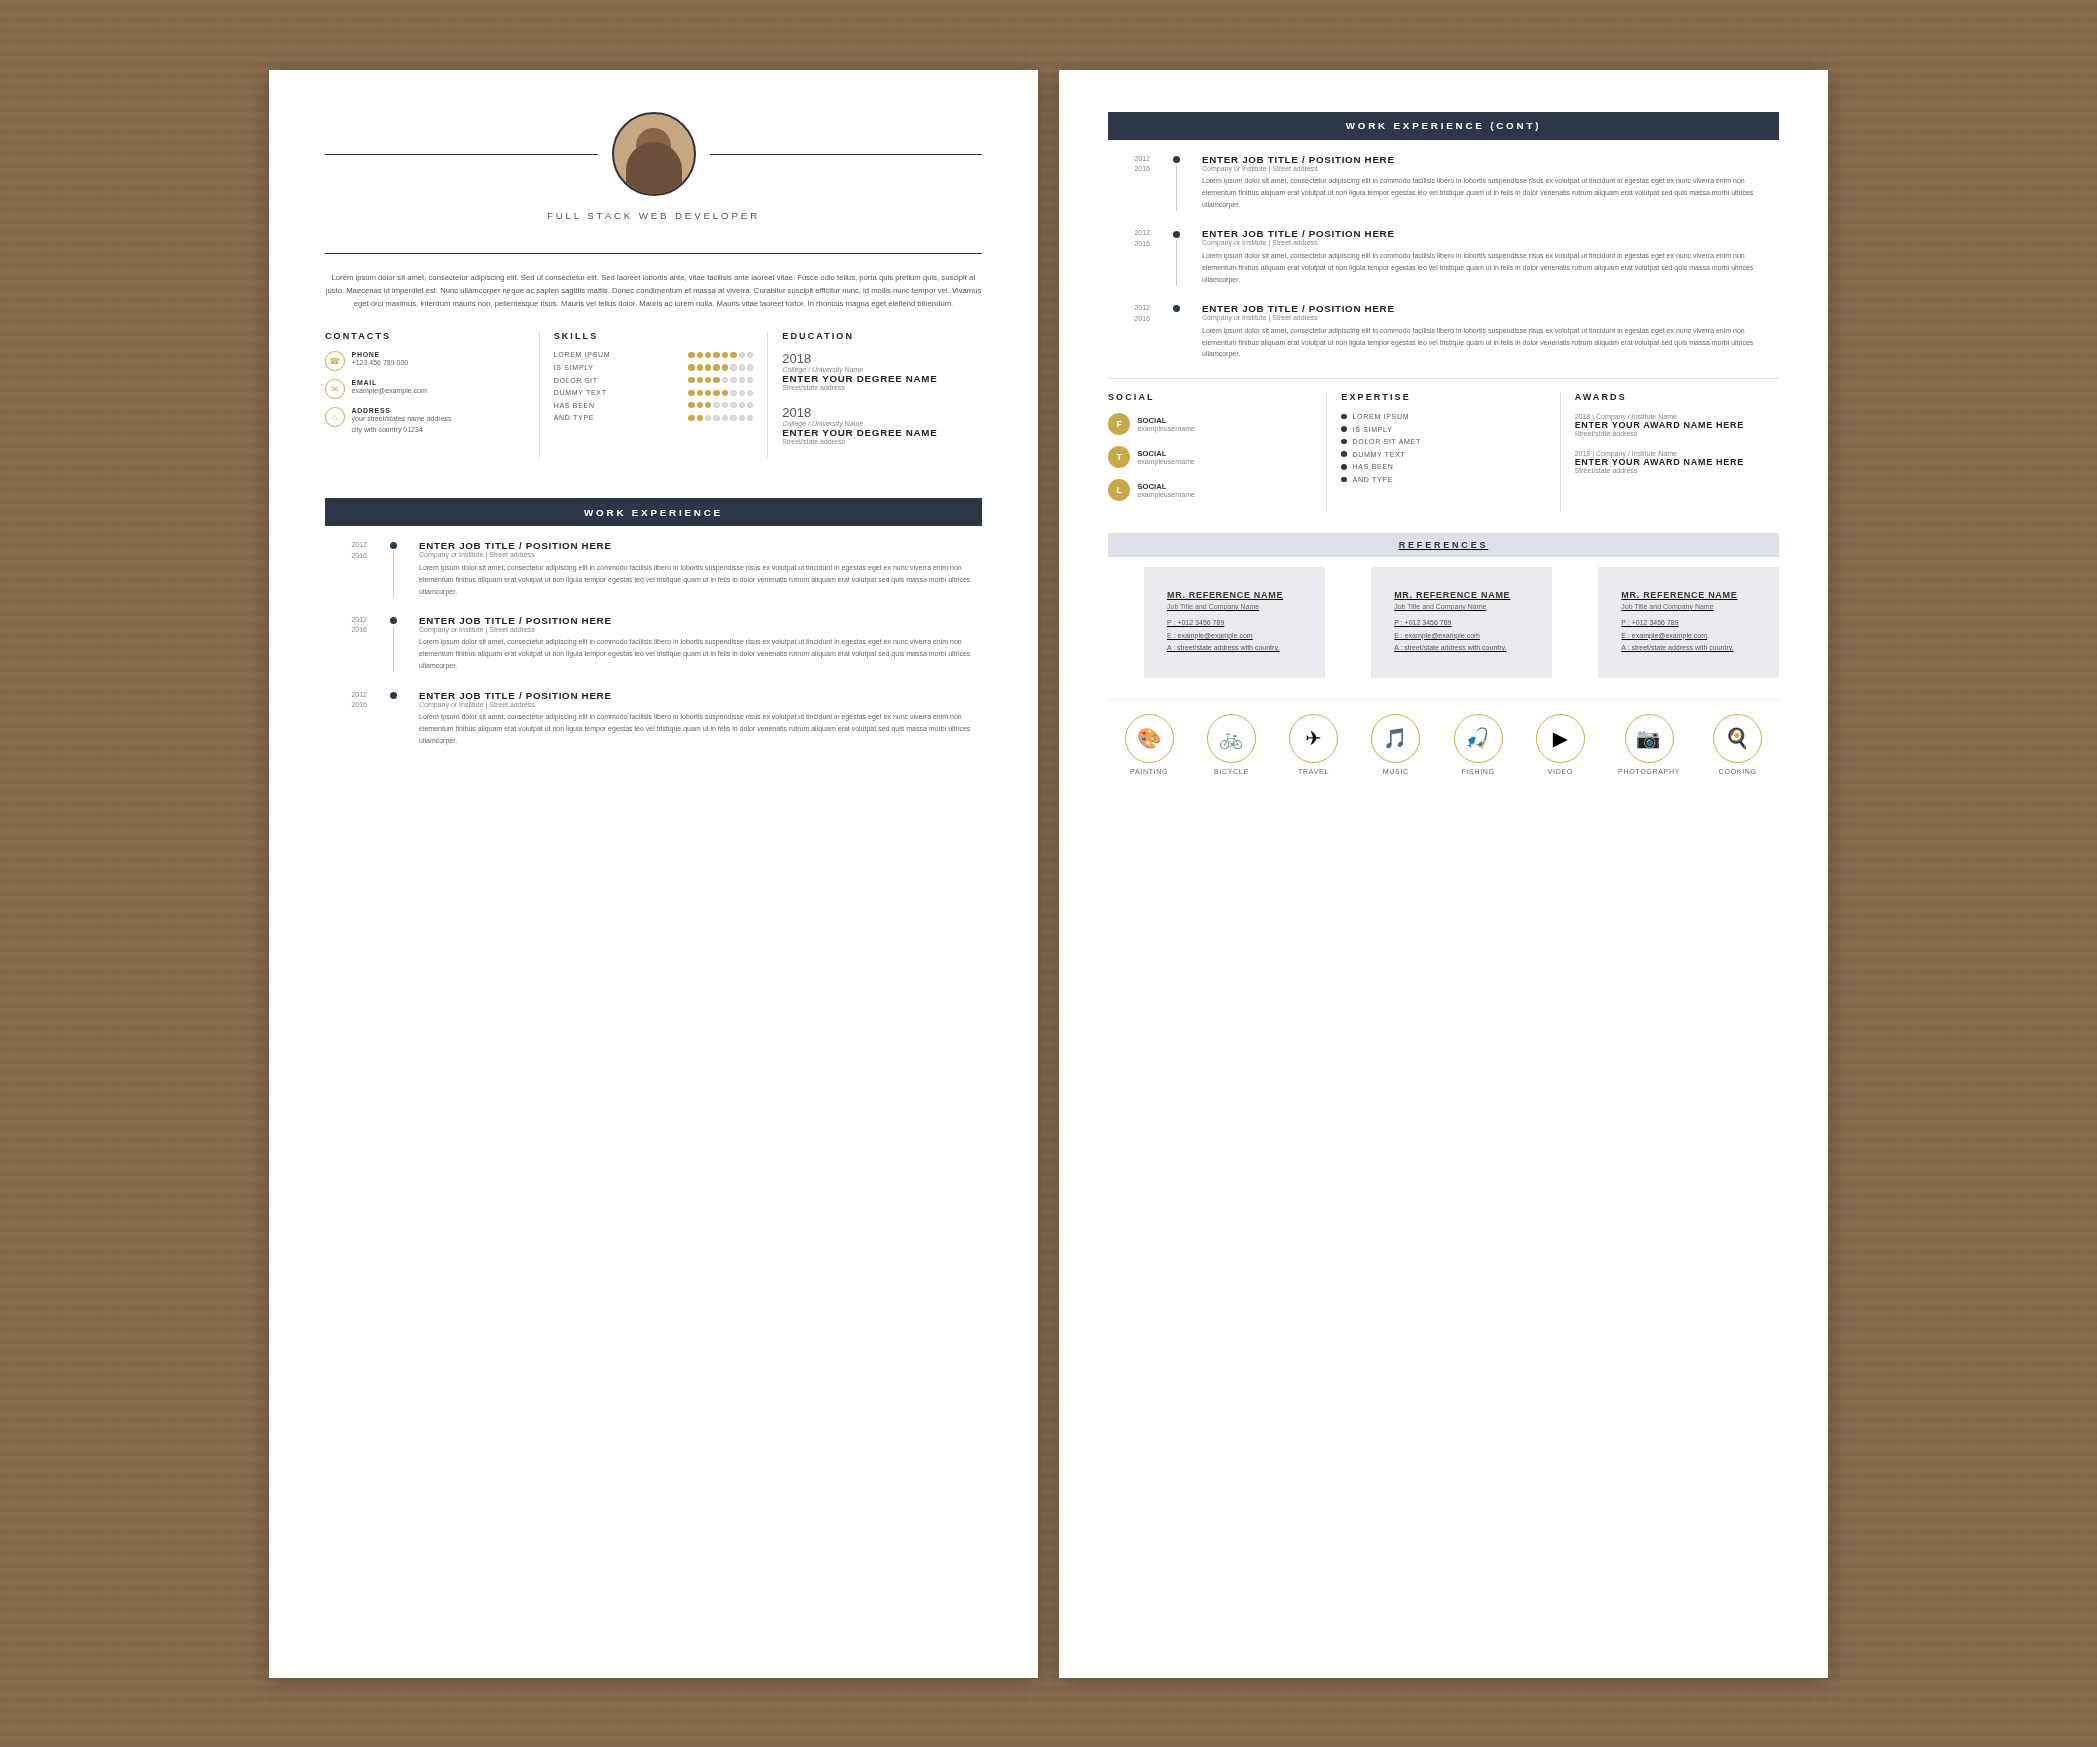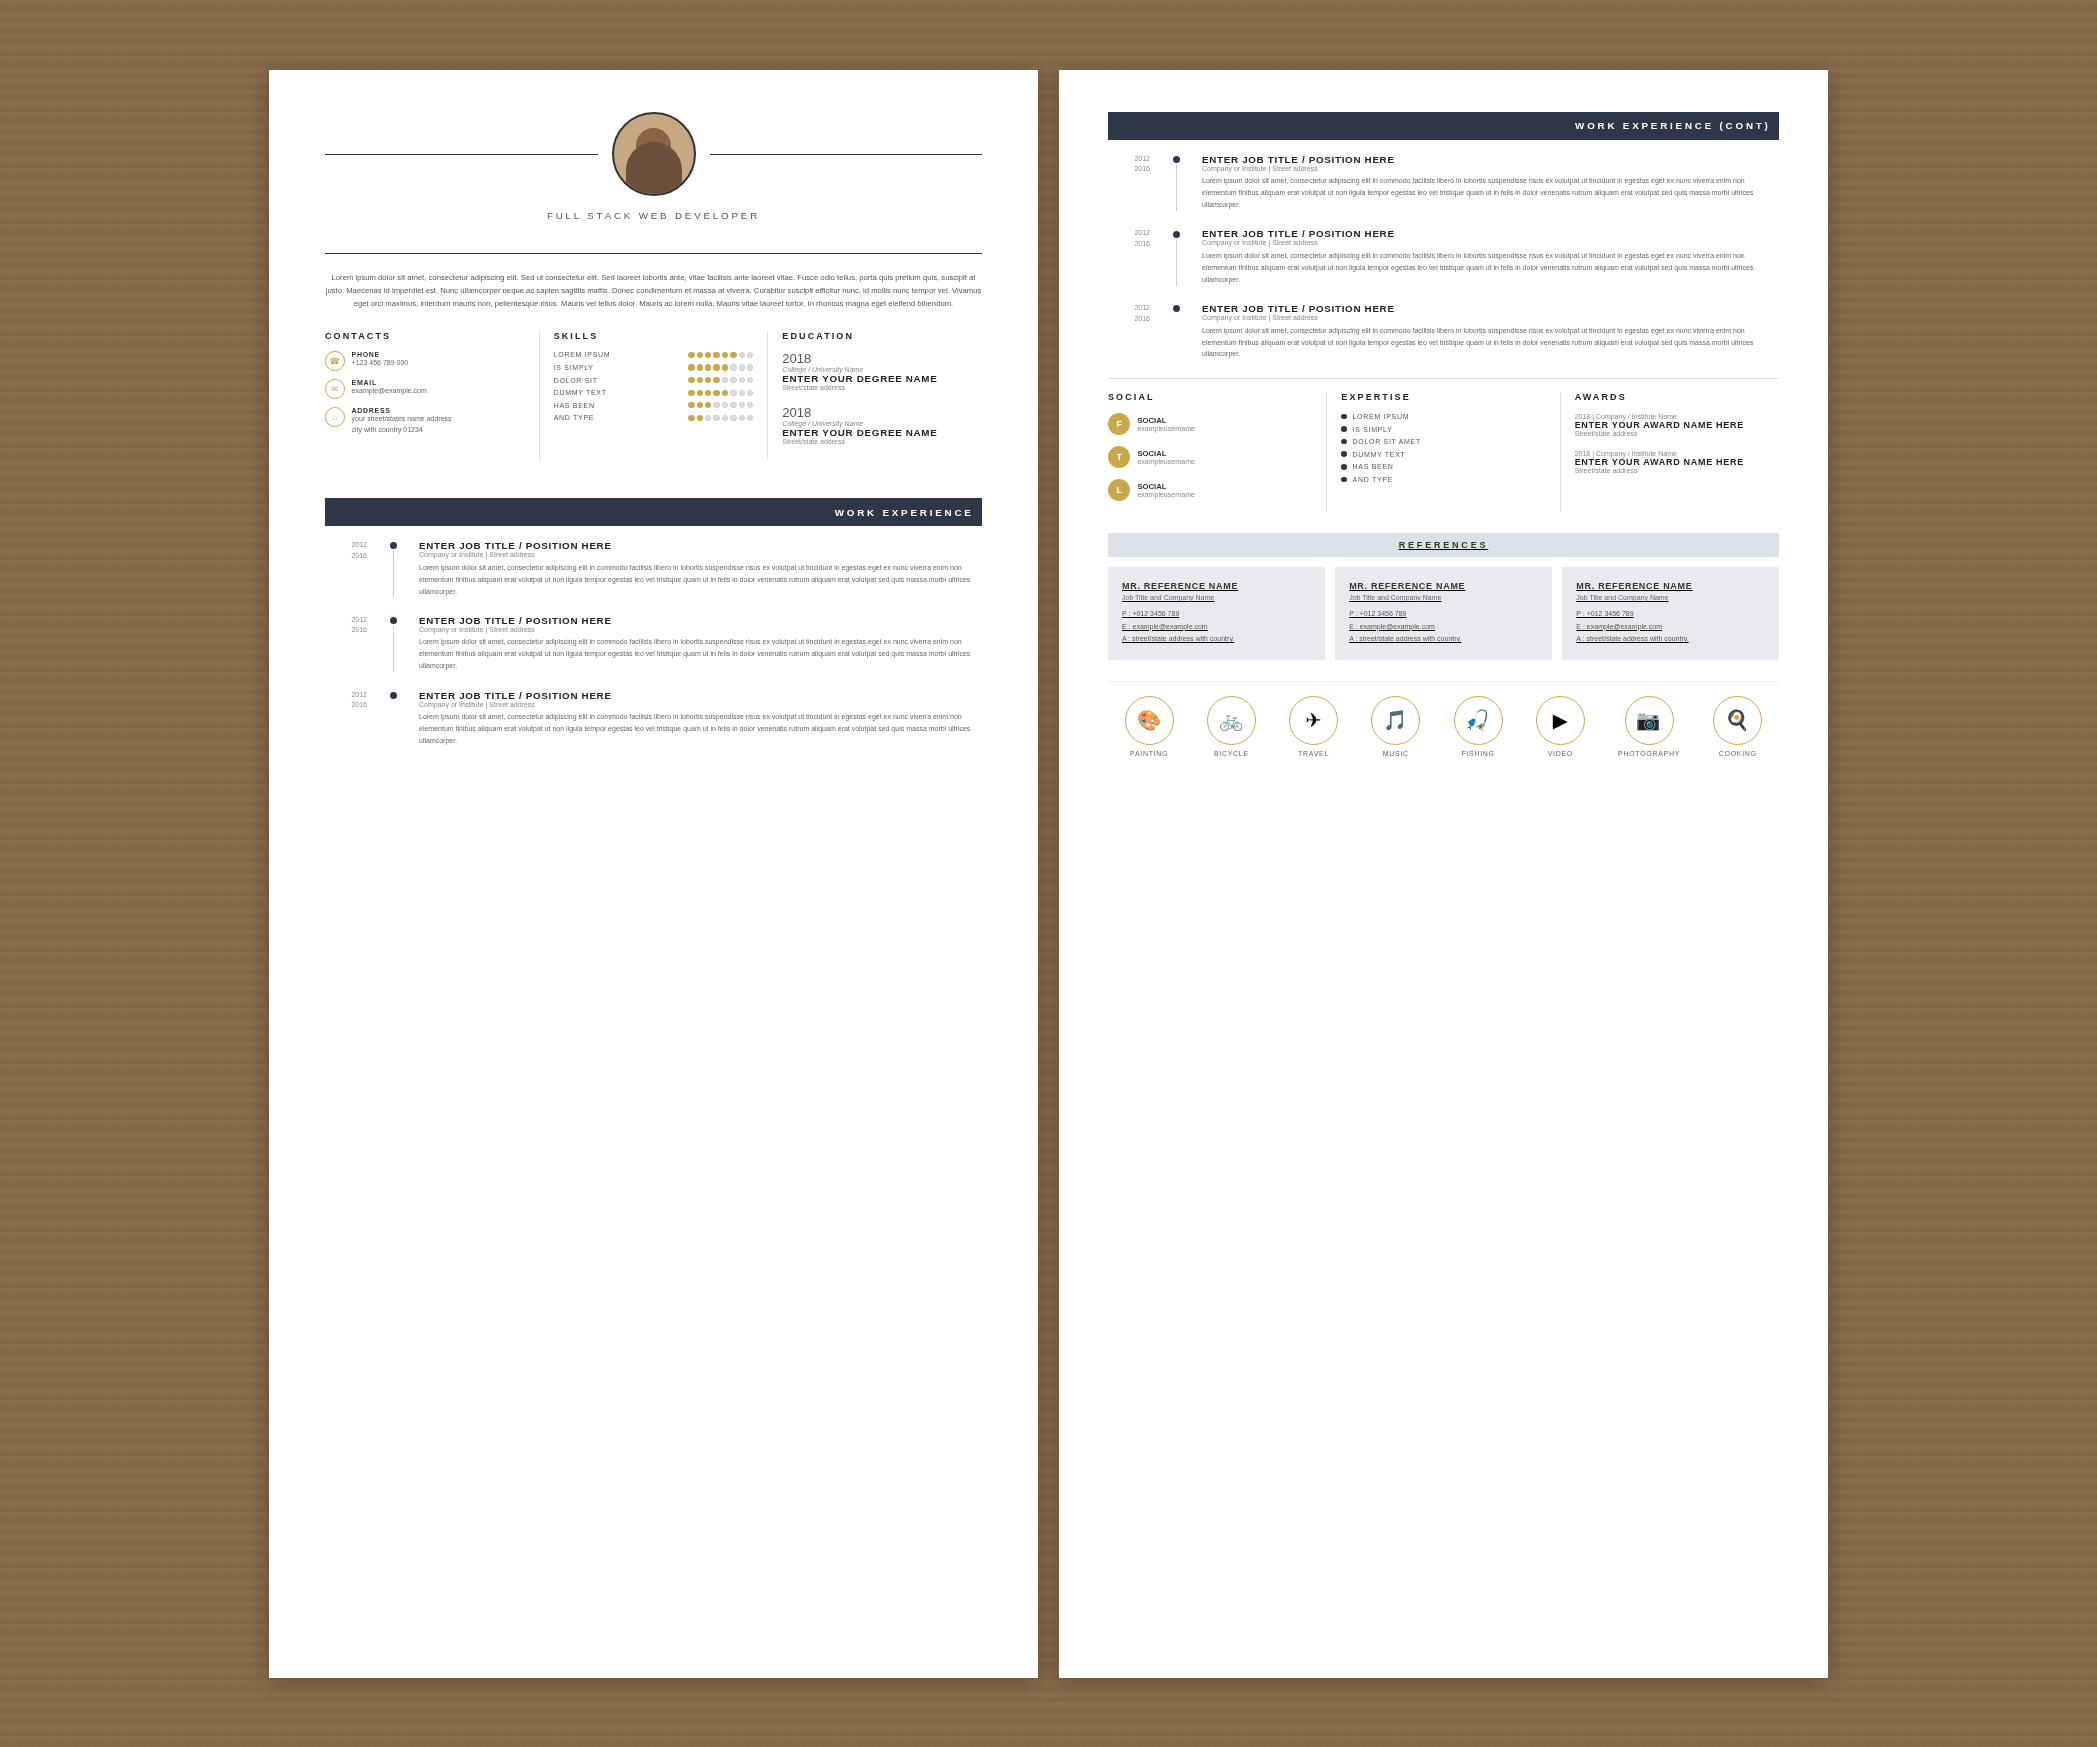--- a/index.html
+++ b/index.html
@@ -112,21 +112,21 @@
       font-size: 9.8px;
       letter-spacing: 2.8px;
       color: #555;
       text-transform: uppercase;
     }
 
     
     .section-header {
       background: #2d3748;
       color: #fff;
-      text-align: right;
+      text-align: center;
       padding: 8.4px;
       font-size: 9.8px;
       letter-spacing: 2.8px;
       text-transform: uppercase;
       font-weight: 600;
       margin: 0 0 14px 0;
     }
 
     .section-header-light {
       background: #dde1e7;
@@ -459,21 +459,22 @@
     }
 
     .ref-cards {
       display: flex;
       gap: 10.5px;
     }
 
     .ref-card {
       flex: 1;
       background: #e8eaed;
-      padding: 14px;
+      padding: 23px;
+      margin-left: 36px;
     }
 
     .ref-name {
       font-size: 9px;
       font-weight: 700;
       color: #333;
       text-transform: uppercase;
       letter-spacing: 0.7px;
       margin-bottom: 2.8px;
     }

